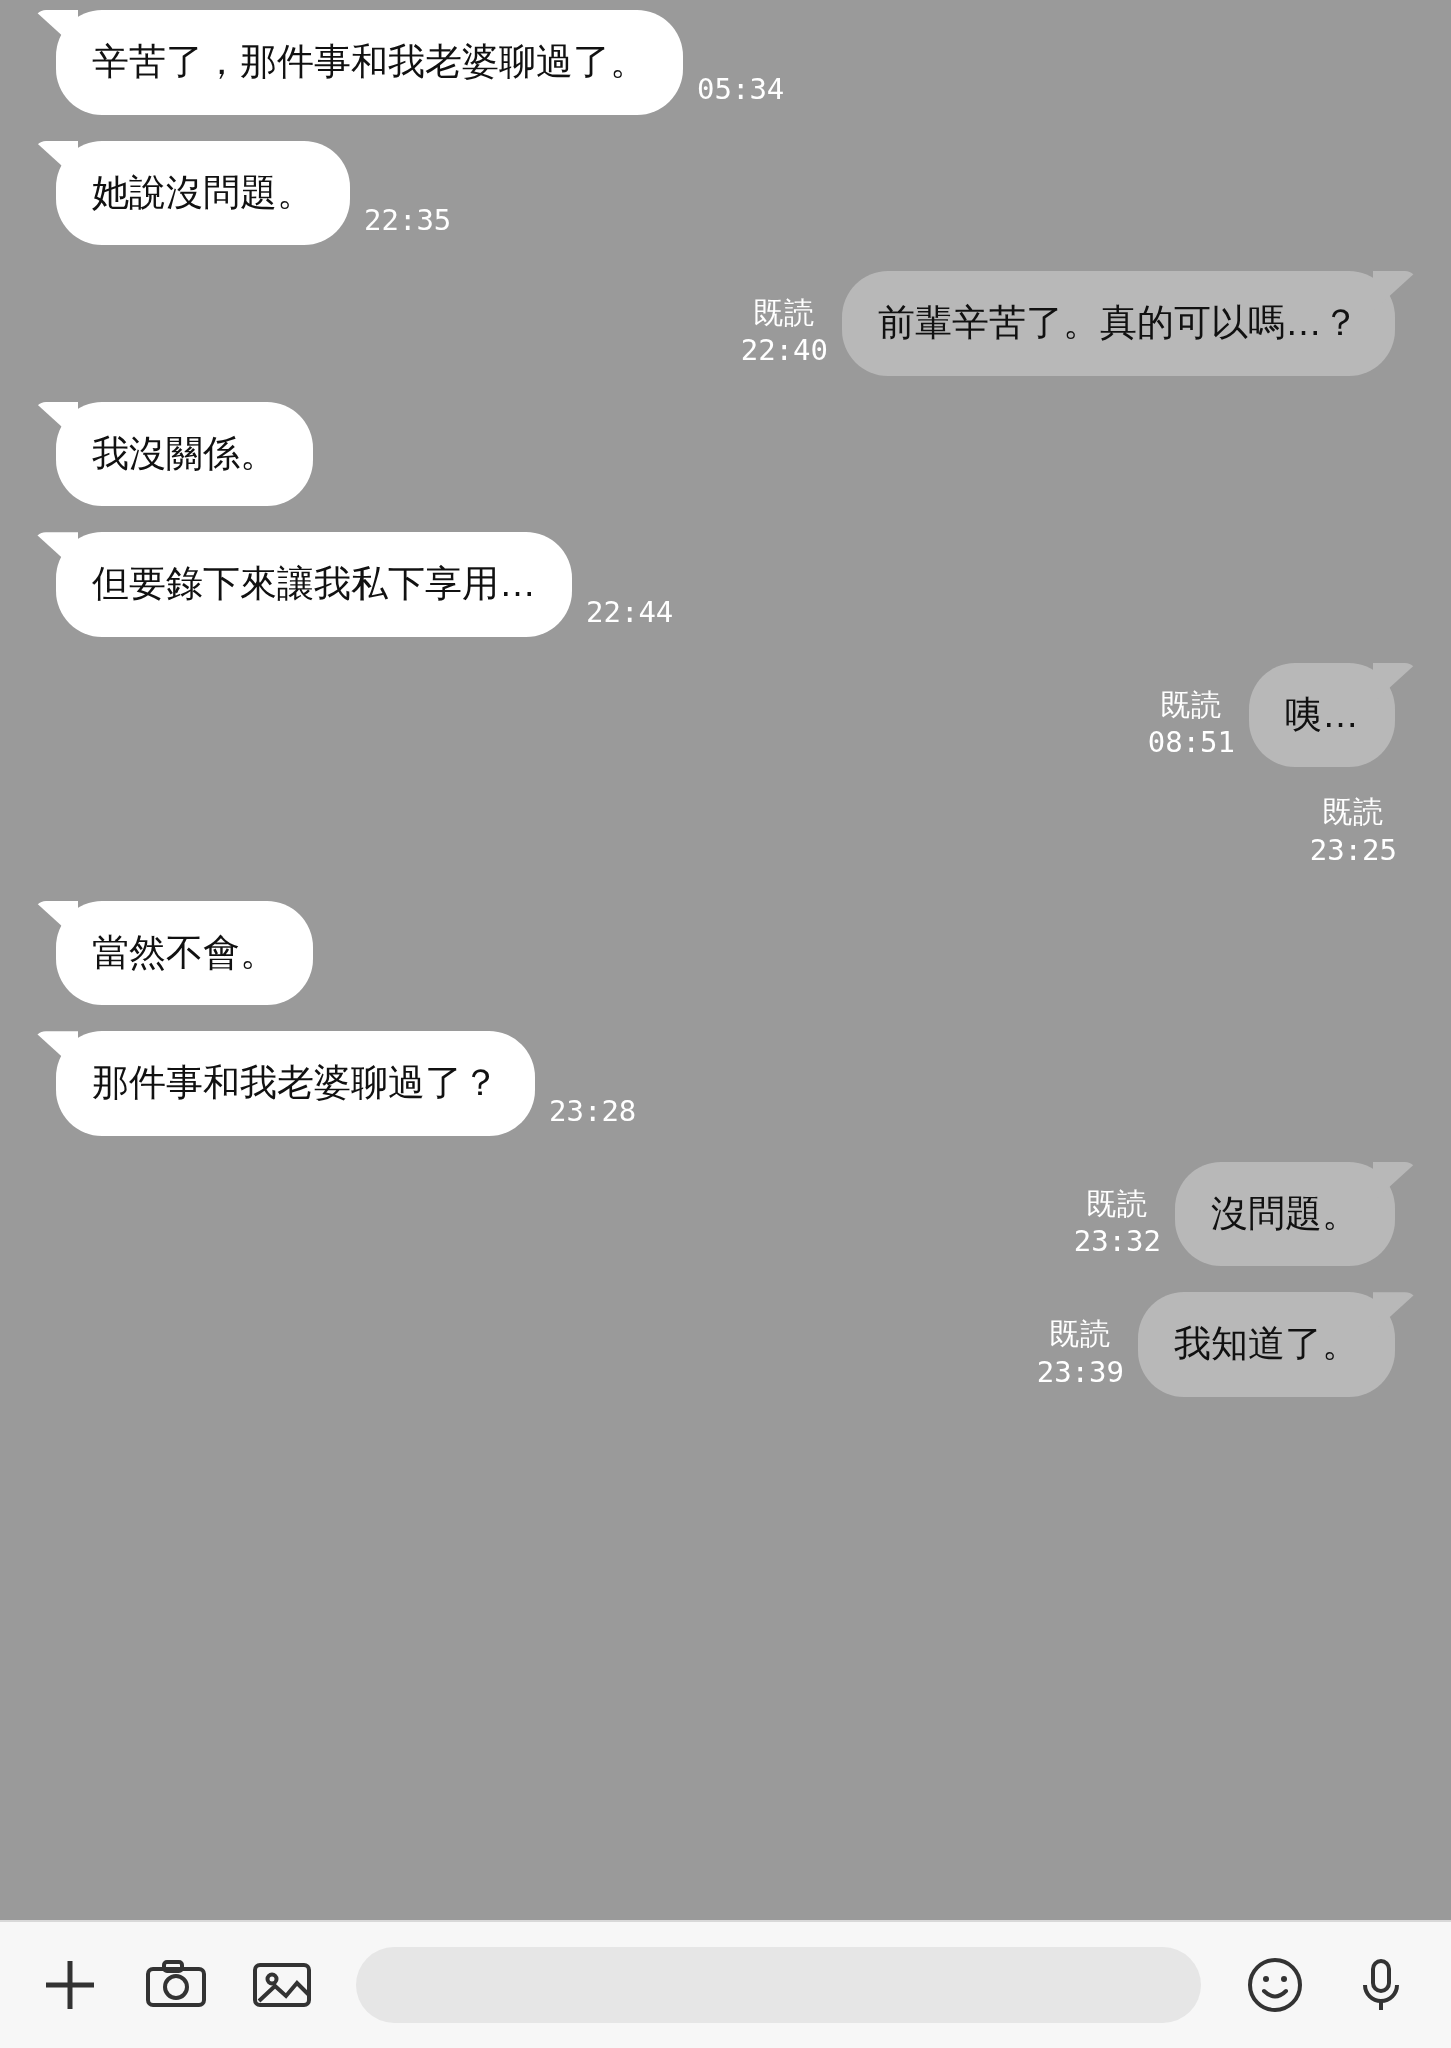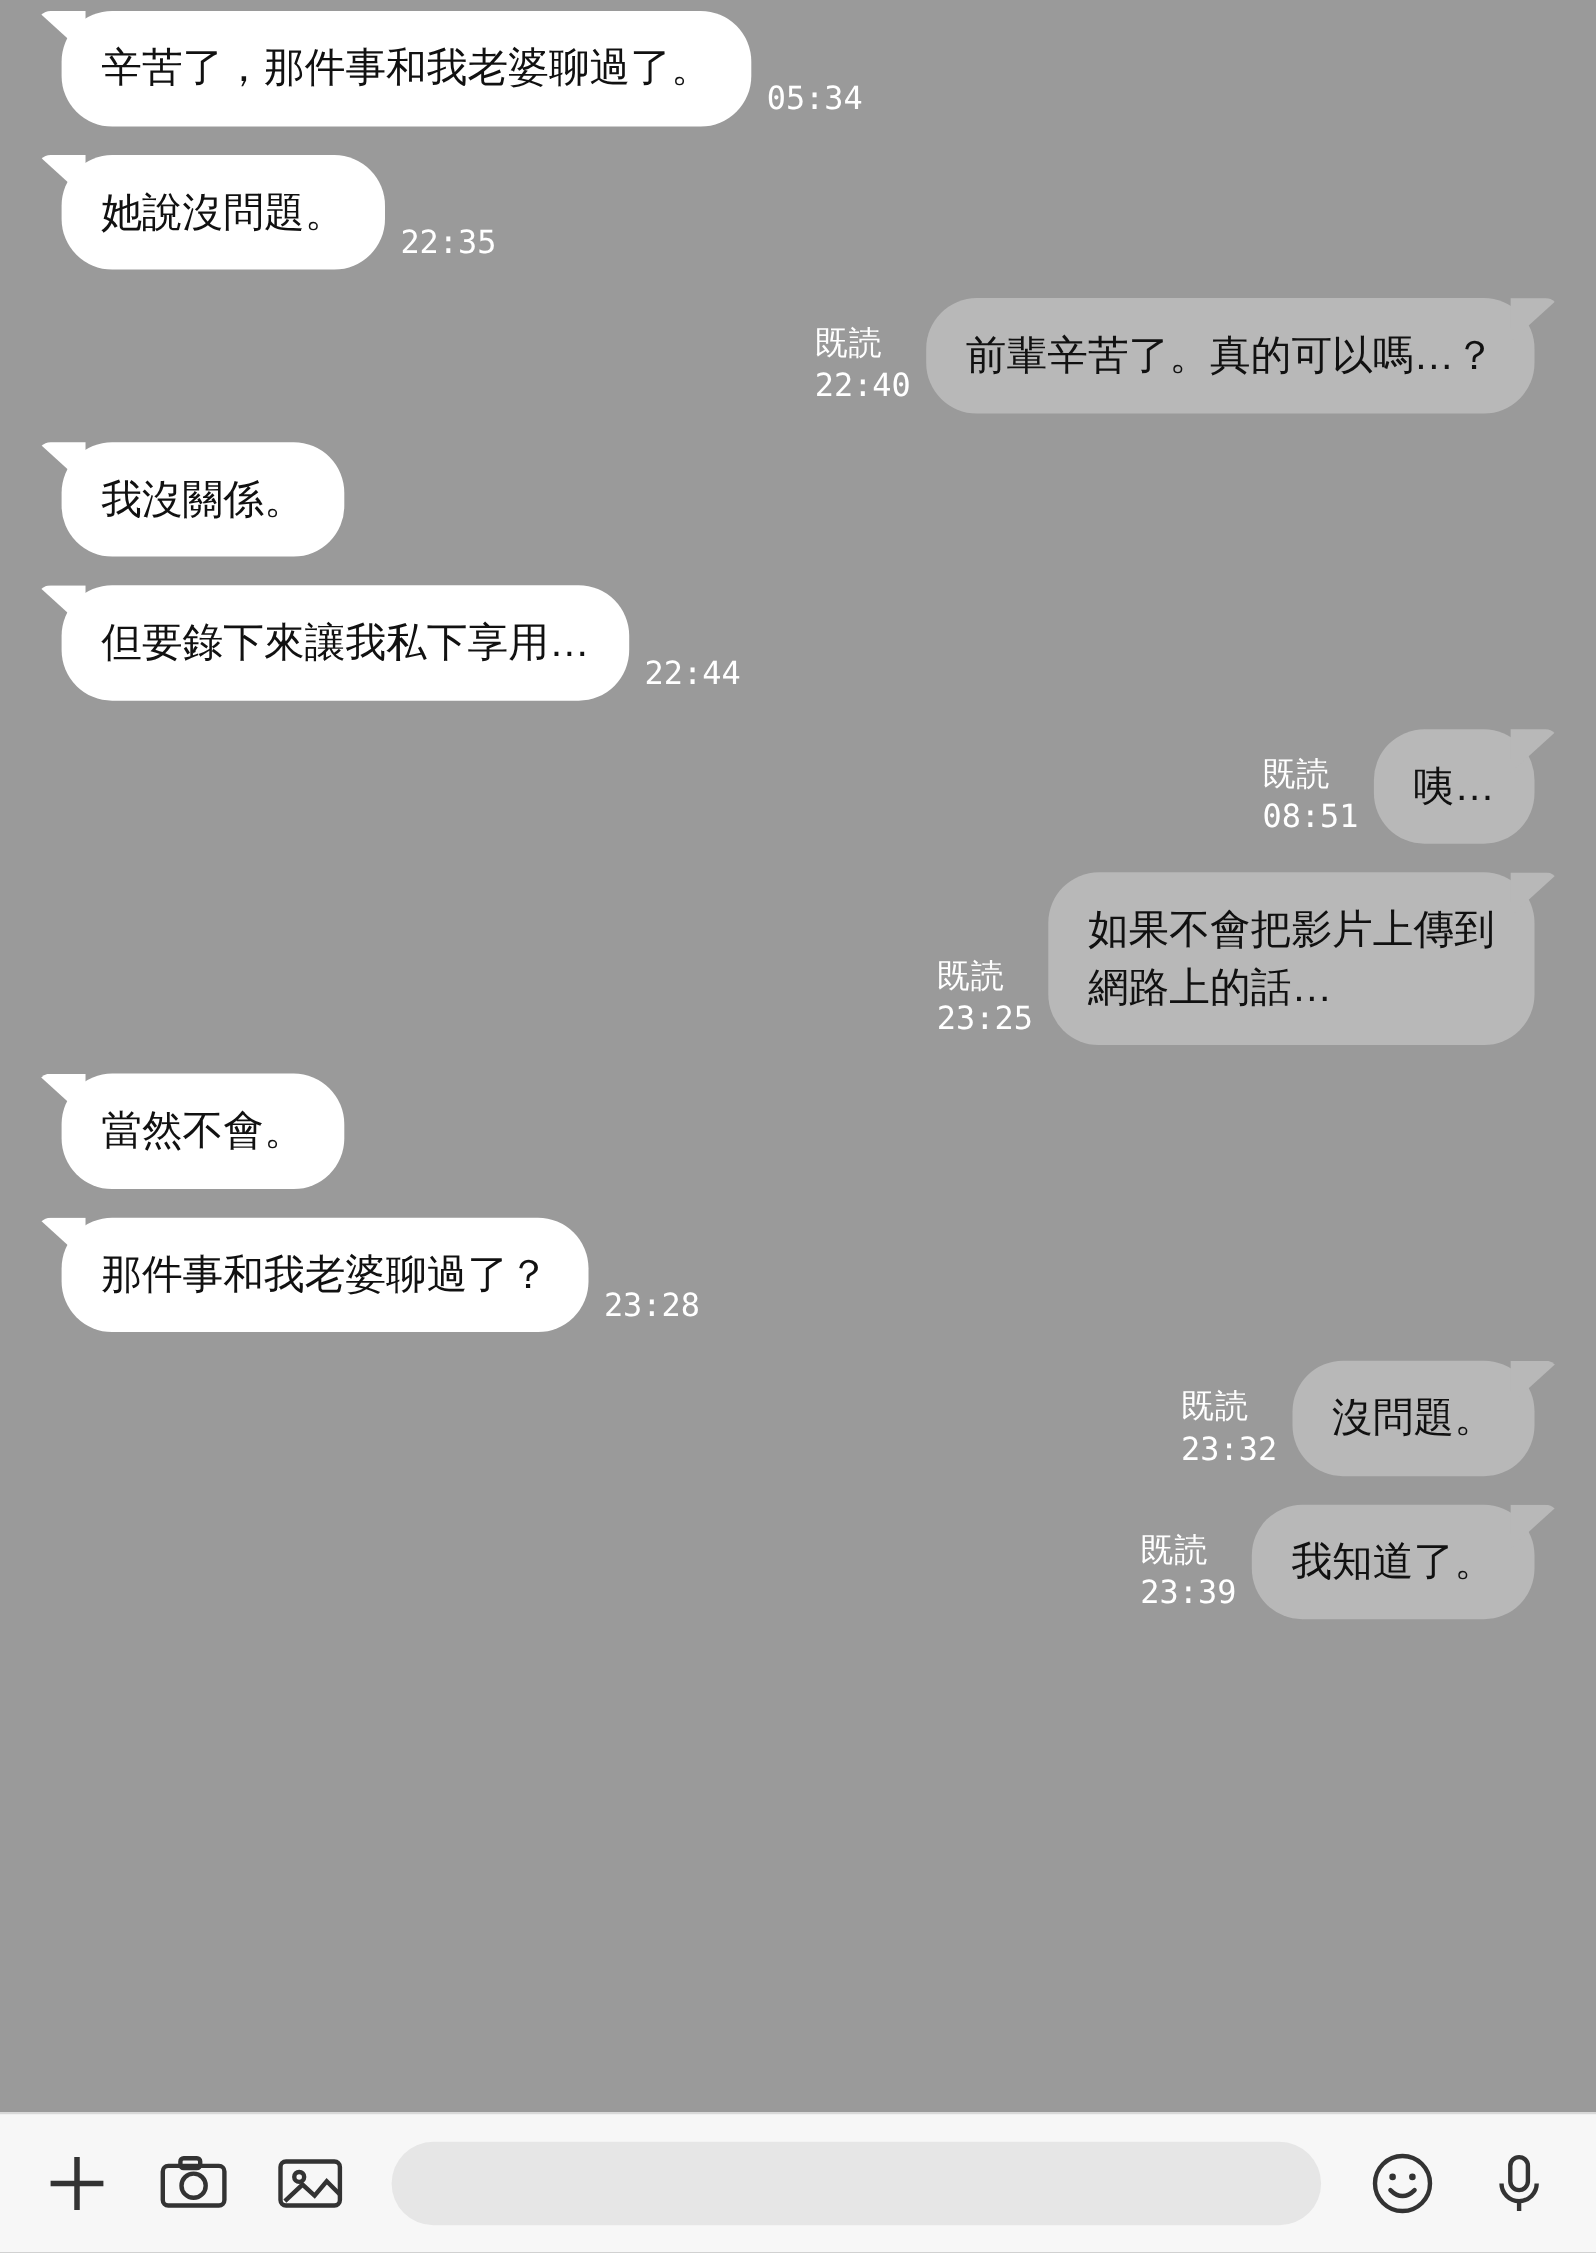--- a/index.html
+++ b/index.html
@@ -88,21 +88,21 @@
     display: flex;
     flex-direction: column;
     align-items: flex-end;
     justify-content: flex-end;
     font-size: 30px;
     color: #ffffff;
     line-height: 1.28;
     padding-bottom: 6px;
   }
   .incoming .meta { align-items: flex-start; margin-left: 14px; }
-  .outgoing .meta { align-items: flex-start; margin-right: 14px; }
+  .outgoing .meta { align-items: center; margin-right: 14px; }
   .meta .read { letter-spacing: 1px; }
   .meta .time { font-family: "DejaVu Sans Mono", monospace; font-size: 29px; letter-spacing: 0px; }
 
   
   #input-bar {
     flex: 0 0 auto;
     height: 128px;
     background: #f7f7f7;
     border-top: 2px solid #d8d8d8;
     display: flex;
@@ -174,22 +174,20 @@
           <span class="read">既読</span>
           <span class="time">08:51</span>
         </div>
         <div class="bubble">咦…</div>
       </div>
       <div class="row outgoing">
         <div class="meta">
           <span class="read">既読</span>
           <span class="time">23:25</span>
         </div>
-        <div class="bubble">如果不會把影片上傳到
-網路上的話…</div>
       </div>
       <div class="row incoming">
         <div class="bubble">當然不會。</div>
         <div class="meta"></div>
       </div>
       <div class="row incoming">
         <div class="bubble">那件事和我老婆聊過了？</div>
         <div class="meta">
           <span class="time">23:28</span>
         </div>

